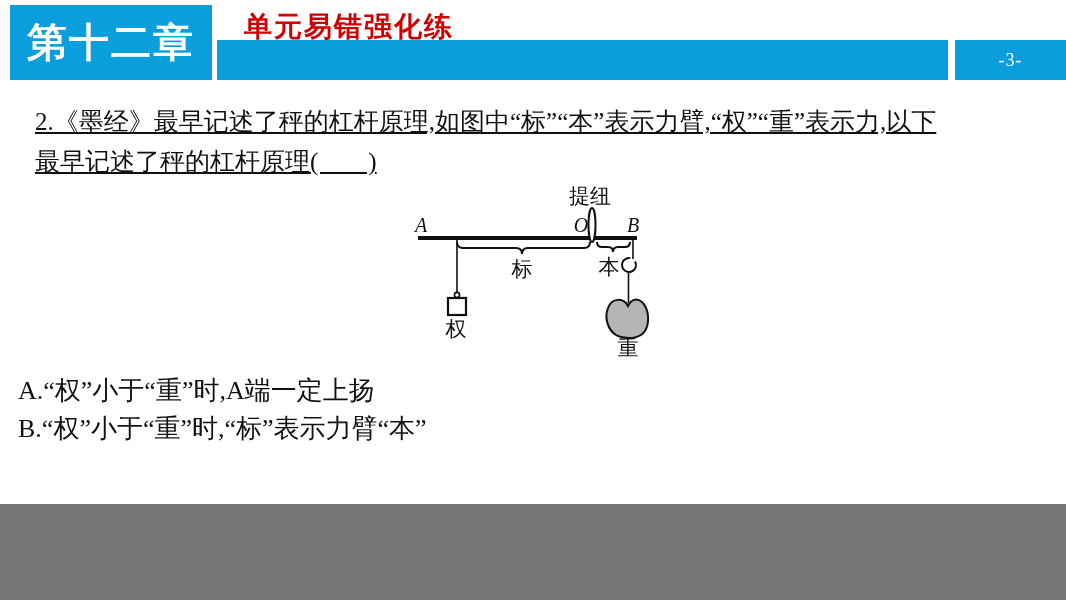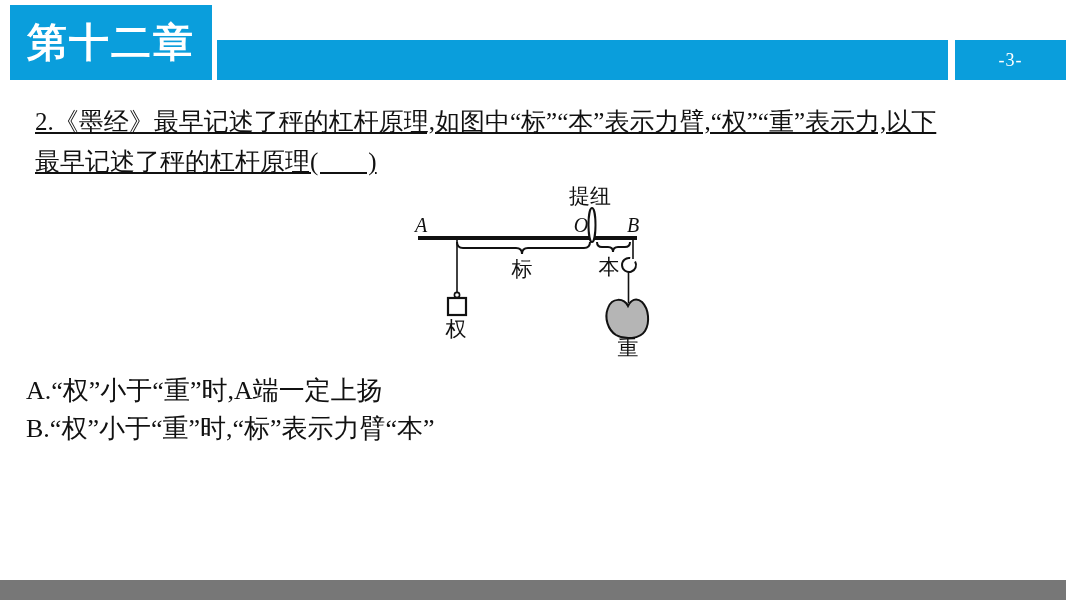--- a/index.html
+++ b/index.html
@@ -1,18 +1,18 @@
 <!DOCTYPE html>
 <html><head>
 <meta charset="utf-8">
 <style>
   html,body{margin:0;padding:0;background:#777;}
   .slide{
     position:relative;
-    width:1066px;height:580px;
+    width:1066px;height:504px;
     background:#ffffff;
     overflow:hidden;
     font-family:"Liberation Serif","DejaVu Serif",serif;
   }
   
   .chapter-box{
     position:absolute;left:10px;top:5px;width:202px;height:75px;
     background:#0a9edc;
     display:flex;align-items:center;justify-content:center;
   }
@@ -50,38 +50,39 @@
     position:absolute;left:393px;top:176px;width:300px;height:195px;
   }
   .diagram text{
     font-family:"Liberation Serif","DejaVu Serif",serif;
     fill:#111111;
   }
   .diagram .cjk{font-size:21px;}
   .diagram .pt{font-size:20px;font-style:italic;}
   
   .options{
-    position:absolute;left:26px;top:372px;width:900px;
+    position:absolute;left:18px;top:372px;width:900px;
     font-size:26px;line-height:38px;color:#111111;
   }
   .options div{white-space:nowrap;}
   
   .footer-bar{
     position:absolute;left:0;top:589px;width:1066px;height:11px;
     background:#0a9edc;
   }
 </style>
 </head>
 <body>
 
 <div class="slide">
 
   <div class="chapter-box">
     <span>第十二章</span>
   </div>
+  <div class="section-title">单元易错强化练</div>
   <div class="header-bar"></div>
   <div class="page-bar">
     <span>-3-</span>
   </div>
 
   <div class="question">
     <p>2.《墨经》最早记述了秤的杠杆原理,如图中“标”“本”表示力臂,“权”“重”表示力,以下</p>
     <p>最早记述了秤的杠杆原理(　　)</p>
   </div>
 

